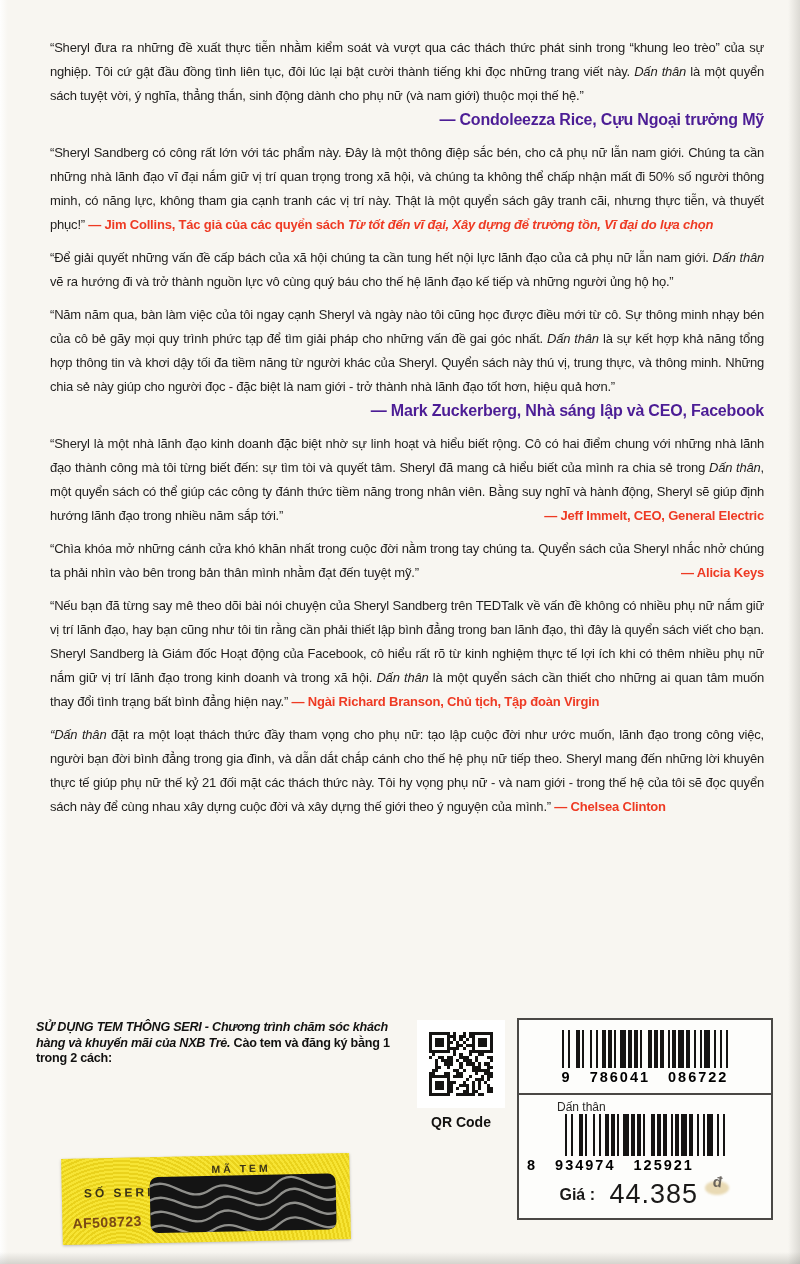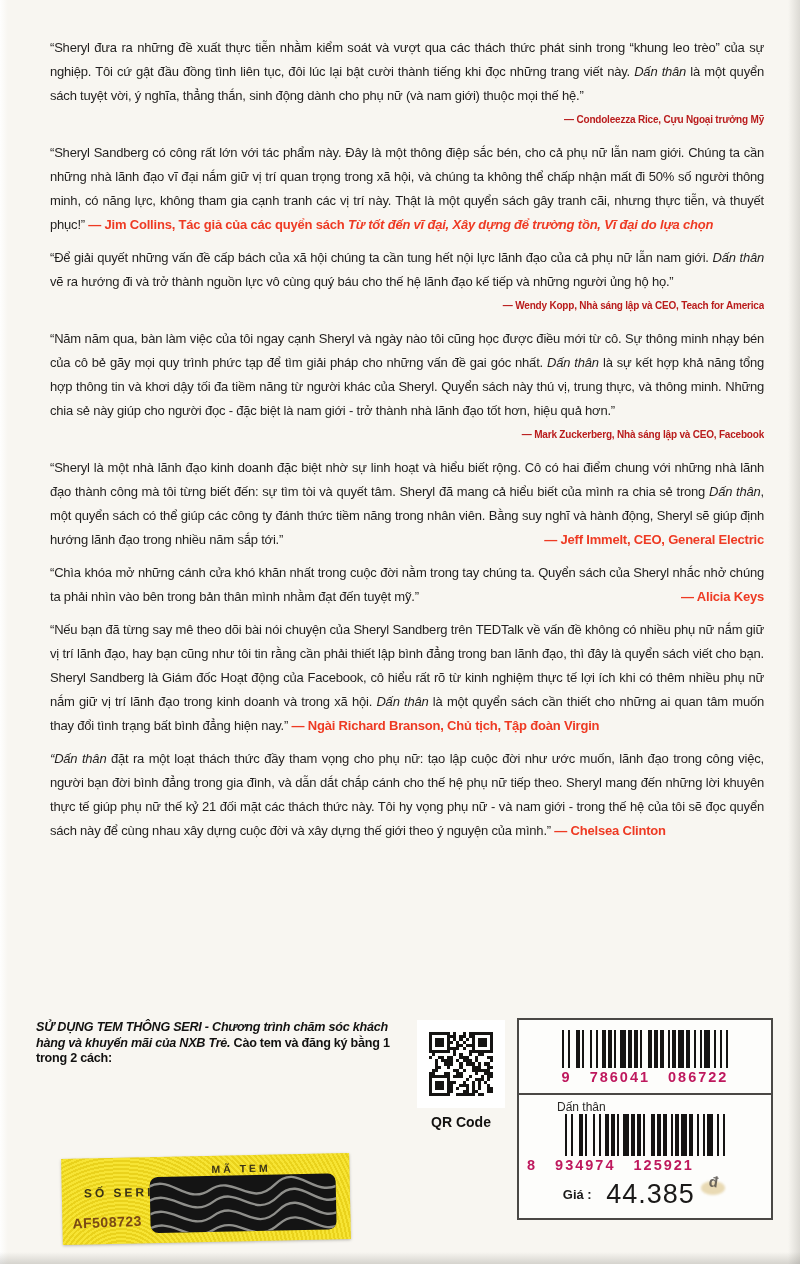--- a/index.html
+++ b/index.html
@@ -16,46 +16,46 @@
   .edge-l{position:absolute;left:0;top:0;bottom:0;width:8px;
     background:linear-gradient(to right,rgba(255,255,255,0.9),rgba(255,255,255,0));}
 
   
   .quotes{position:absolute;top:36px;left:50px;width:714px;height:978px;overflow:hidden;}
   .qwrap{margin:0 0 9px 0;}
   .quote{margin:0;text-align:justify;font-size:13px;line-height:24px;letter-spacing:-0.2px;}
   .it{font-style:italic;}
   .attr{color:#ee3a23;font-weight:bold;}
   .fr{float:right;}
-  .attr-block{text-align:right;font-weight:bold;color:#b91c1c;font-size:10px;line-height:24px;letter-spacing:-0.2px;}
+  .attr-block{text-align:right;font-weight:bold;color:#4c1d95;font-size:16px;line-height:24px;letter-spacing:-0.2px;}
 
   
   .footer{position:absolute;left:36px;top:1018px;width:740px;height:200px;}
   .promo{position:absolute;left:0;top:2px;width:374px;font-size:12.6px;line-height:15.6px;
     font-weight:bold;letter-spacing:-0.25px;color:#121110;text-align:left;}
   .promo .line{margin:0;}
   .promo .hang{padding-left:15px;text-indent:-15px;}
 
   .qr-wrap{position:absolute;left:378px;top:2px;width:94px;text-align:center;}
   .qr-wrap svg{display:block;width:88px;height:88px;margin:0 auto;background:#fff;}
   .qr-label{font-weight:bold;font-size:14px;margin-top:6px;color:#121110;}
 
   .codes{position:absolute;left:481px;top:0;width:252px;border:2px solid #4a4845;background:#fdfdfb;}
   .codes .sec1{border-bottom:2px solid #4a4845;padding:6px 8px 8px 8px;text-align:center;}
   .codes .sec2{padding:5px 8px 8px 8px;}
   .isbn-title{font-weight:bold;font-size:19px;letter-spacing:1.5px;white-space:nowrap;color:#141312;}
   .barcode{display:flex;align-items:stretch;justify-content:center;height:38px;margin-top:4px;}
   .barcode i{display:block;height:100%;}
   .barcode .b{background:#151413;}
   .barcode .s{background:transparent;}
-  .bdigits{font-weight:bold;font-size:14.5px;letter-spacing:2px;word-spacing:12px;color:#be185d;margin-top:1px;}
+  .bdigits{font-weight:bold;font-size:14.5px;letter-spacing:2px;word-spacing:12px;color:#000000;margin-top:1px;}
   .ptitle{font-size:12px;color:#2a2927;margin-left:30px;}
   .sec2 .barcode{height:42px;margin-top:0;}
   .price-line{margin-top:6px;text-align:center;white-space:nowrap;}
-  .price-label{font-weight:bold;font-size:13px;color:#1a1918;vertical-align:middle;margin-right:10px;}
+  .price-label{font-weight:bold;font-size:16px;color:#1a1918;vertical-align:middle;margin-right:10px;}
   .price-value{font-size:27px;letter-spacing:1px;color:#1a1918;vertical-align:middle;}
   .currency{position:relative;display:inline-block;width:26px;height:18px;vertical-align:top;margin-left:2px;}
   .currency .blot{position:absolute;left:0;top:2px;width:24px;height:14px;background:#e9dab4;
     border-radius:50%;filter:blur(1px);}
   .currency .d{position:absolute;left:8px;top:-6px;font-size:15px;font-weight:bold;color:#55504a;
     transform:rotate(8deg);opacity:0.85;}
 
   
   .sticker{position:absolute;left:62px;top:1156px;width:288px;height:86px;
     background:
@@ -78,21 +78,20 @@
 <div class="quotes">
     <div class="qwrap">
       <p class="quote"><span>“Sheryl đưa ra những đề xuất thực tiễn nhằm kiểm soát và vượt qua các thách thức phát sinh trong “khung leo trèo” của sự nghiệp. Tôi cứ gật đầu đồng tình liên tục, đôi lúc lại bật cười thành tiếng khi đọc những trang viết này. </span><span class="it">Dấn thân</span><span> là một quyển sách tuyệt vời, ý nghĩa, thẳng thắn, sinh động dành cho phụ nữ (và nam giới) thuộc mọi thế hệ.”</span></p>
       <div class="attr-block"><span>— Condoleezza Rice, Cựu Ngoại trưởng Mỹ</span></div>
     </div>
     <div class="qwrap">
       <p class="quote"><span>“Sheryl Sandberg có công rất lớn với tác phẩm này. Đây là một thông điệp sắc bén, cho cả phụ nữ lẫn nam giới. Chúng ta cần những nhà lãnh đạo vĩ đại nắm giữ vị trí quan trọng trong xã hội, và chúng ta không thể chấp nhận mất đi 50% số người thông minh, có năng lực, không tham gia cạnh tranh các vị trí này. Thật là một quyển sách gây tranh cãi, nhưng thực tiễn, và thuyết phục!” </span><span class="attr"><span>— Jim Collins, Tác giả của các quyển sách </span><span class="it">Từ tốt đến vĩ đại, Xây dựng để trường tồn, Vĩ đại do lựa chọn</span></span></p>
     </div>
     <div class="qwrap">
       <p class="quote"><span>“Để giải quyết những vấn đề cấp bách của xã hội chúng ta cần tung hết nội lực lãnh đạo của cả phụ nữ lẫn nam giới. </span><span class="it">Dấn thân</span><span> vẽ ra hướng đi và trở thành nguồn lực vô cùng quý báu cho thế hệ lãnh đạo kế tiếp và những người ủng hộ họ.”</span></p>
-      <div class="attr-block"><span>— Wendy Kopp, Nhà sáng lập và CEO, Teach for America</span></div>
     </div>
     <div class="qwrap">
       <p class="quote"><span>“Năm năm qua, bàn làm việc của tôi ngay cạnh Sheryl và ngày nào tôi cũng học được điều mới từ cô. Sự thông minh nhạy bén của cô bẻ gãy mọi quy trình phức tạp để tìm giải pháp cho những vấn đề gai góc nhất. </span><span class="it">Dấn thân</span><span> là sự kết hợp khả năng tổng hợp thông tin và khơi dậy tối đa tiềm năng từ người khác của Sheryl. Quyển sách này thú vị, trung thực, và thông minh. Những chia sẻ này giúp cho người đọc - đặc biệt là nam giới - trở thành nhà lãnh đạo tốt hơn, hiệu quả hơn.”</span></p>
       <div class="attr-block"><span>— Mark Zuckerberg, Nhà sáng lập và CEO, Facebook</span></div>
     </div>
     <div class="qwrap">
       <p class="quote"><span>“Sheryl là một nhà lãnh đạo kinh doanh đặc biệt nhờ sự linh hoạt và hiểu biết rộng. Cô có hai điểm chung với những nhà lãnh đạo thành công mà tôi từng biết đến: sự tìm tòi và quyết tâm. Sheryl đã mang cả hiểu biết của mình ra chia sẻ trong </span><span class="it">Dấn thân</span><span>, một quyển sách có thể giúp các công ty đánh thức tiềm năng trong nhân viên. Bằng suy nghĩ và hành động, Sheryl sẽ giúp định hướng lãnh đạo trong nhiều năm sắp tới.” </span><span class="attr fr"><span>— Jeff Immelt, CEO, General Electric</span></span></p>
     </div>
     <div class="qwrap">
       <p class="quote"><span>“Chìa khóa mở những cánh cửa khó khăn nhất trong cuộc đời nằm trong tay chúng ta. Quyển sách của Sheryl nhắc nhở chúng ta phải nhìn vào bên trong bản thân mình nhằm đạt đến tuyệt mỹ.” </span><span class="attr fr"><span>— Alicia Keys</span></span></p>

